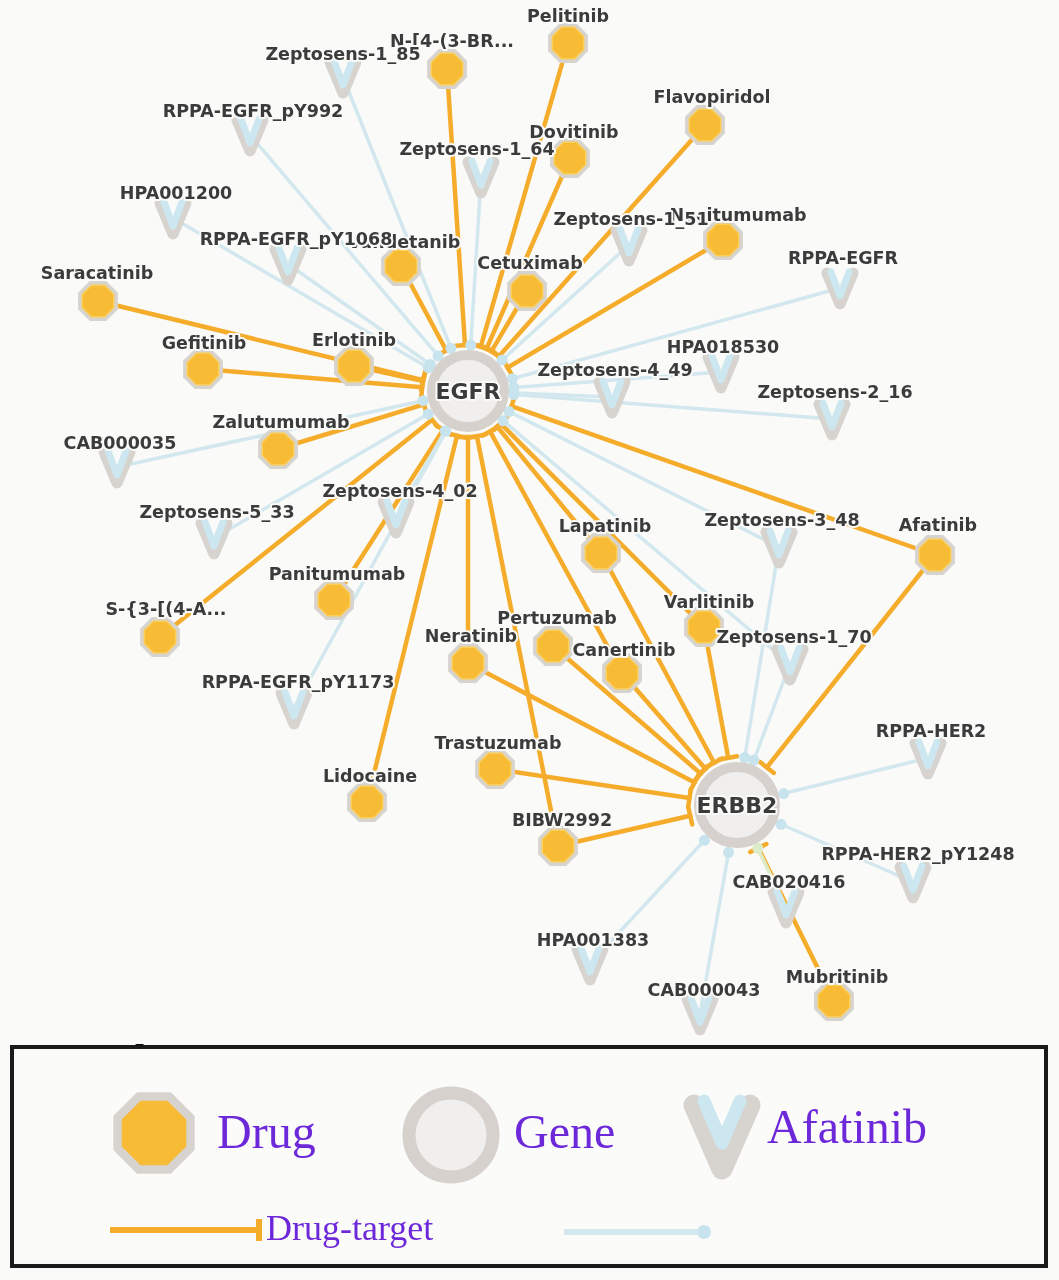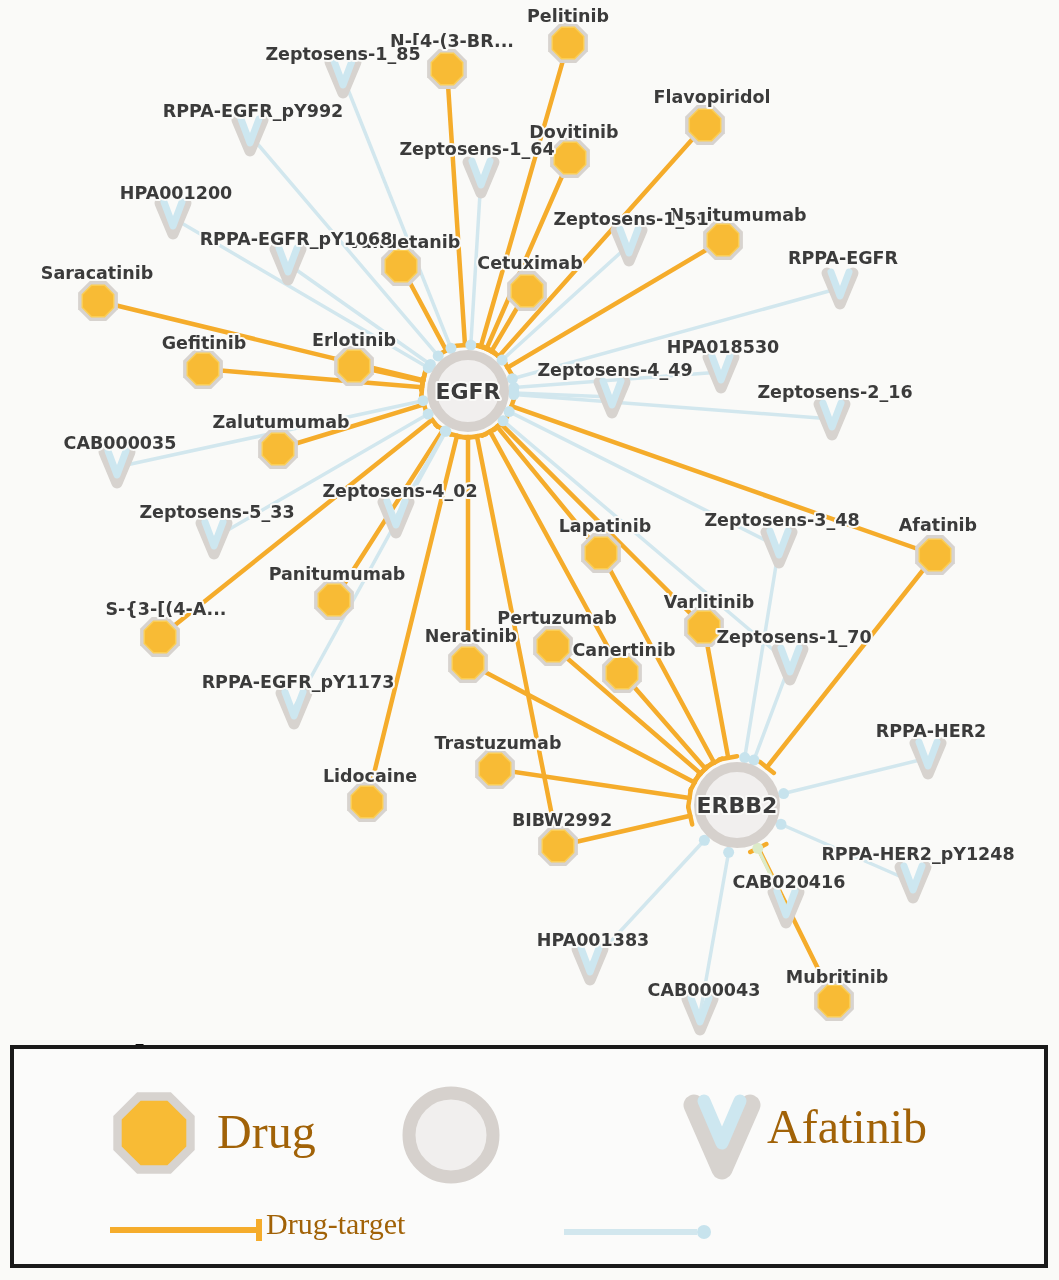--- a/index.html
+++ b/index.html
@@ -29,24 +29,24 @@
   .legend-box{
     position:absolute;left:10px;top:1045px;
     width:1030px;height:215px;
     border:4px solid var(--legend-border,#1a1a1a);
     background:#FBFBFA;
   }
   .legend-box svg{position:absolute;}
   .legend-label{
     position:absolute;
     font-family:"Liberation Serif", serif;
-    color:#a16207;white-space:nowrap;
+    color:#6d28d9;white-space:nowrap;
   }
   .big{font-size:48px;}
-  .med{font-size:30px;}
+  .med{font-size:36px;}
 </style>
 <style>.lg-oct-ring{fill:#D7D3CF;}.lg-oct-fill{fill:#F8BB35;}.lg-gene{fill:#F1EFEE;stroke:#D6D1CD;stroke-width:13;}.lg-ab-gray{fill:none;stroke:#D7D3CF;stroke-width:21;stroke-linecap:round;stroke-linejoin:round;}.lg-ab-blue{fill:none;stroke:#CDE7F0;stroke-width:13;stroke-linecap:round;stroke-linejoin:round;}.lg-dline{stroke:#F5AC2B;stroke-width:6;}.lg-aline{stroke:#D2E7EE;stroke-width:6;}.lg-adot{fill:#C7E3ED;}</style></head>
 <body>
 
 <div class="stage">
   <svg id="net" width="1059" height="1280" viewBox="0 0 1059 1280">
       <g>
         <line x1="480.70427425436014" y1="346.78912559482677" x2="568" y2="43" stroke="#F5AC2B" stroke-width="4.5" stroke-linecap="round"></line>
         <line x1="472.0543205663915" y1="344.3035067189737" x2="489.3542279423288" y2="349.2747444706798" stroke="#F5AC2B" stroke-width="4.5" stroke-linecap="round"></line>
         <line x1="465.0063596821025" y1="345.0975151255724" x2="447" y2="69" stroke="#F5AC2B" stroke-width="4.5" stroke-linecap="round"></line>
@@ -392,20 +392,21 @@
 
     <svg width="96" height="96" style="left:92px;top:36px;">
       <polygon class="lg-oct-ring" points="88.7,64.9 64.9,88.7 31.1,88.7 7.3,64.9 7.3,31.1 31.1,7.3 64.9,7.3 88.7,31.1"></polygon>
       <polygon class="lg-oct-fill" points="80.3,61.4 61.4,80.3 34.6,80.3 15.7,61.4 15.7,34.6 34.6,15.7 61.4,15.7 80.3,34.6"></polygon>
     </svg>
     <span class="legend-label big" style="left:203px;top:55px;">Drug</span>
 
     <svg width="100" height="100" style="left:387px;top:36px;">
       <circle class="lg-gene" cx="50" cy="50" r="42"></circle>
     </svg>
+    <span class="legend-label big" style="left:500px;top:55px;">Gene</span>
 
     <svg width="92" height="100" style="left:662px;top:32px;">
       <path class="lg-ab-gray" d="M18,24 L46,88 L74,24"></path>
       <path class="lg-ab-blue" d="M28,20 L46,62 L64,20"></path>
     </svg>
     <span class="legend-label big" style="left:753px;top:50px;">Afatinib</span>
 
     <svg width="170" height="30" style="left:93px;top:166px;">
       <line class="lg-dline" x1="3" y1="15" x2="150" y2="15"></line>
       <line class="lg-dline" x1="152" y1="4" x2="152" y2="26"></line>

